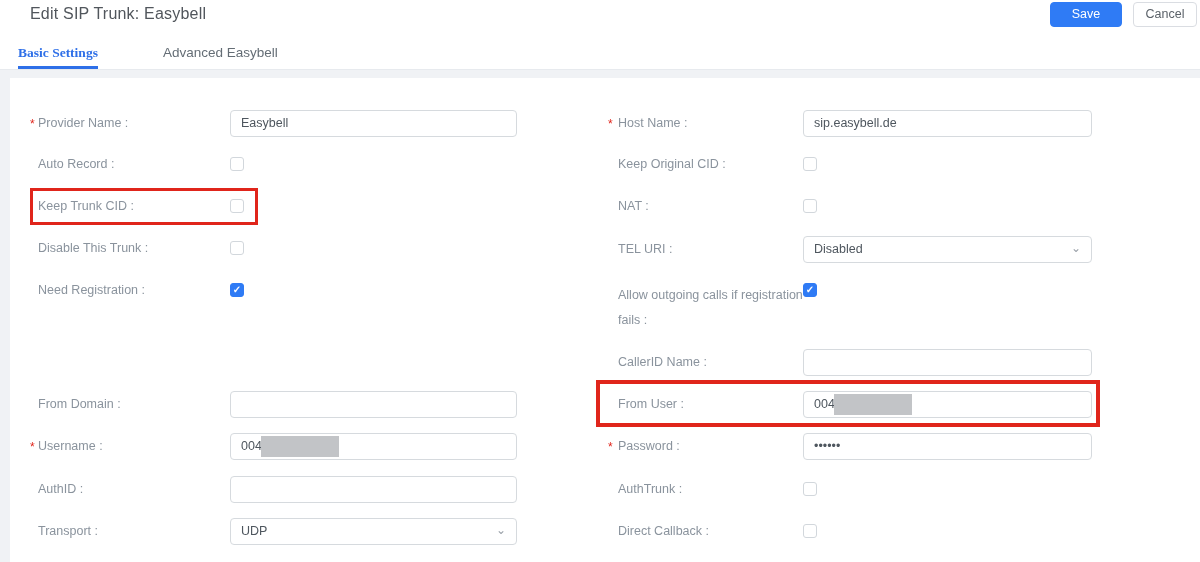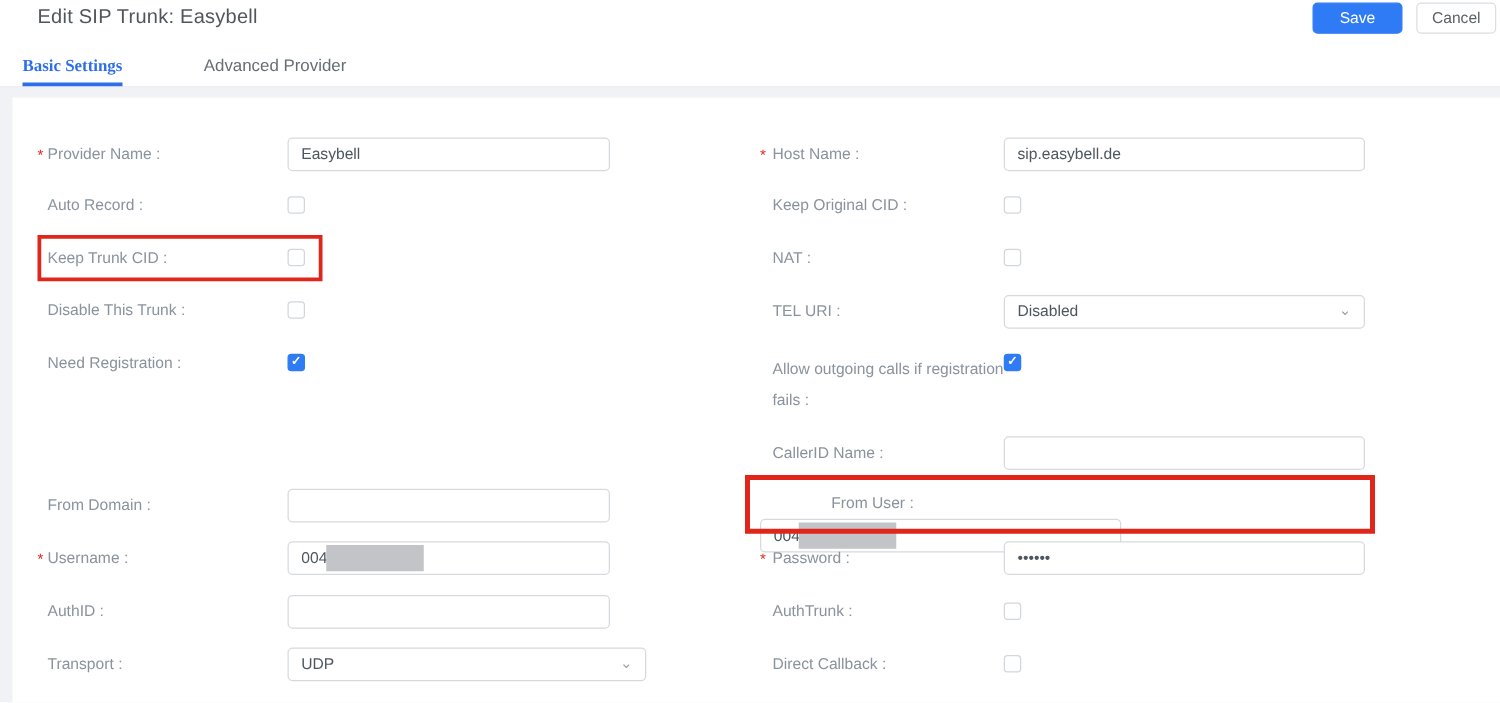--- a/index.html
+++ b/index.html
@@ -30,21 +30,21 @@
   .form-row{position:absolute;display:flex;align-items:center;height:28px;}
   .form-row.top-align{align-items:flex-start;height:auto;}
   .form-row.left{left:30px;}
   .form-row.right{left:608px;}
   .label{position:relative;flex:none;font-size:12.5px;color:#8A939D;
     padding-left:8px;line-height:25px;white-space:pre-line;box-sizing:border-box;}
   .left .label{width:200px;}
   .right .label{width:195px;padding-left:10px;}
   .req{position:absolute;left:0;top:1px;color:var(--annotation,#E0251B);font-size:12px;}
   .input-wrap{position:relative;flex:none;}
-  .input{width:258px;height:27px;border:1px solid #D6DADE;border-radius:4px;
+  .input{width:287px;height:27px;border:1px solid #D6DADE;border-radius:4px;
     padding:0 10px;font-size:12.5px;color:#4E565E;box-sizing:border-box;background:#fff;
     font-family:inherit;outline:none;}
   .right .input{width:289px;}
   .redaction{position:absolute;left:31px;top:3px;width:78px;height:21px;background:#C2C4C7;}
   .checkbox{position:relative;flex:none;width:14px;height:14px;border:1px solid #D2D7DC;
     border-radius:3px;background:#fff;box-sizing:border-box;cursor:pointer;}
   .checkbox.checked{background:var(--accent,#2F7BF5);border-color:var(--accent,#2F7BF5);}
   .check{position:absolute;left:0;top:0;width:12px;height:12px;color:#fff;font-size:10px;
     line-height:12px;text-align:center;font-weight:bold;}
   .select{position:relative;flex:none;width:287px;height:27px;border:1px solid #D6DADE;
@@ -63,21 +63,21 @@
 <body>
 
 <div class="header">
   <h1 class="page-title">Edit SIP Trunk: Easybell</h1>
   <button class="btn btn-save">Save</button>
   <button class="btn btn-cancel">Cancel</button>
   <div class="tab tab-basic">
     <span>Basic Settings</span>
   </div>
   <div class="tab tab-advanced">
-    <span>Advanced Provider</span>
+    <span>Advanced Easybell</span>
   </div>
 </div>
 
 <div class="page-bg"></div>
 <div class="card"></div>
 
 <div id="form-layer">
     <div class="form-row left" style="top: 109px;">
       <div class="label"><span class="req">*</span><span>Provider Name :</span></div>
       <div class="input-wrap"><input type="text" class="input" value="Easybell" style=""></div>
@@ -142,21 +142,21 @@
       <div class="label"><span>Allow outgoing calls if registration
 fails :</span></div>
       <div class="checkbox checked">
         <span class="check">✓</span>
       </div>
     </div>
     <div class="form-row right" style="top: 348px;">
       <div class="label"><span>CallerID Name :</span></div>
       <div class="input-wrap"><input type="text" class="input" value="" style=""></div>
     </div>
-    <div class="form-row right" style="top: 390px; flex-direction: column;">
+    <div class="form-row right" style="top: 390px;">
       <div class="label"><span>From User :</span></div>
       <div class="input-wrap"><input type="text" class="input" value="0049" style=""><div class="redaction"></div></div>
     </div>
     <div class="form-row right" style="top: 432px;">
       <div class="label"><span class="req">*</span><span>Password :</span></div>
       <div class="input-wrap"><input type="text" class="input" value="••••••" style=""></div>
     </div>
     <div class="form-row right" style="top: 475px;">
       <div class="label"><span>AuthTrunk :</span></div>
       <div class="checkbox"></div>

